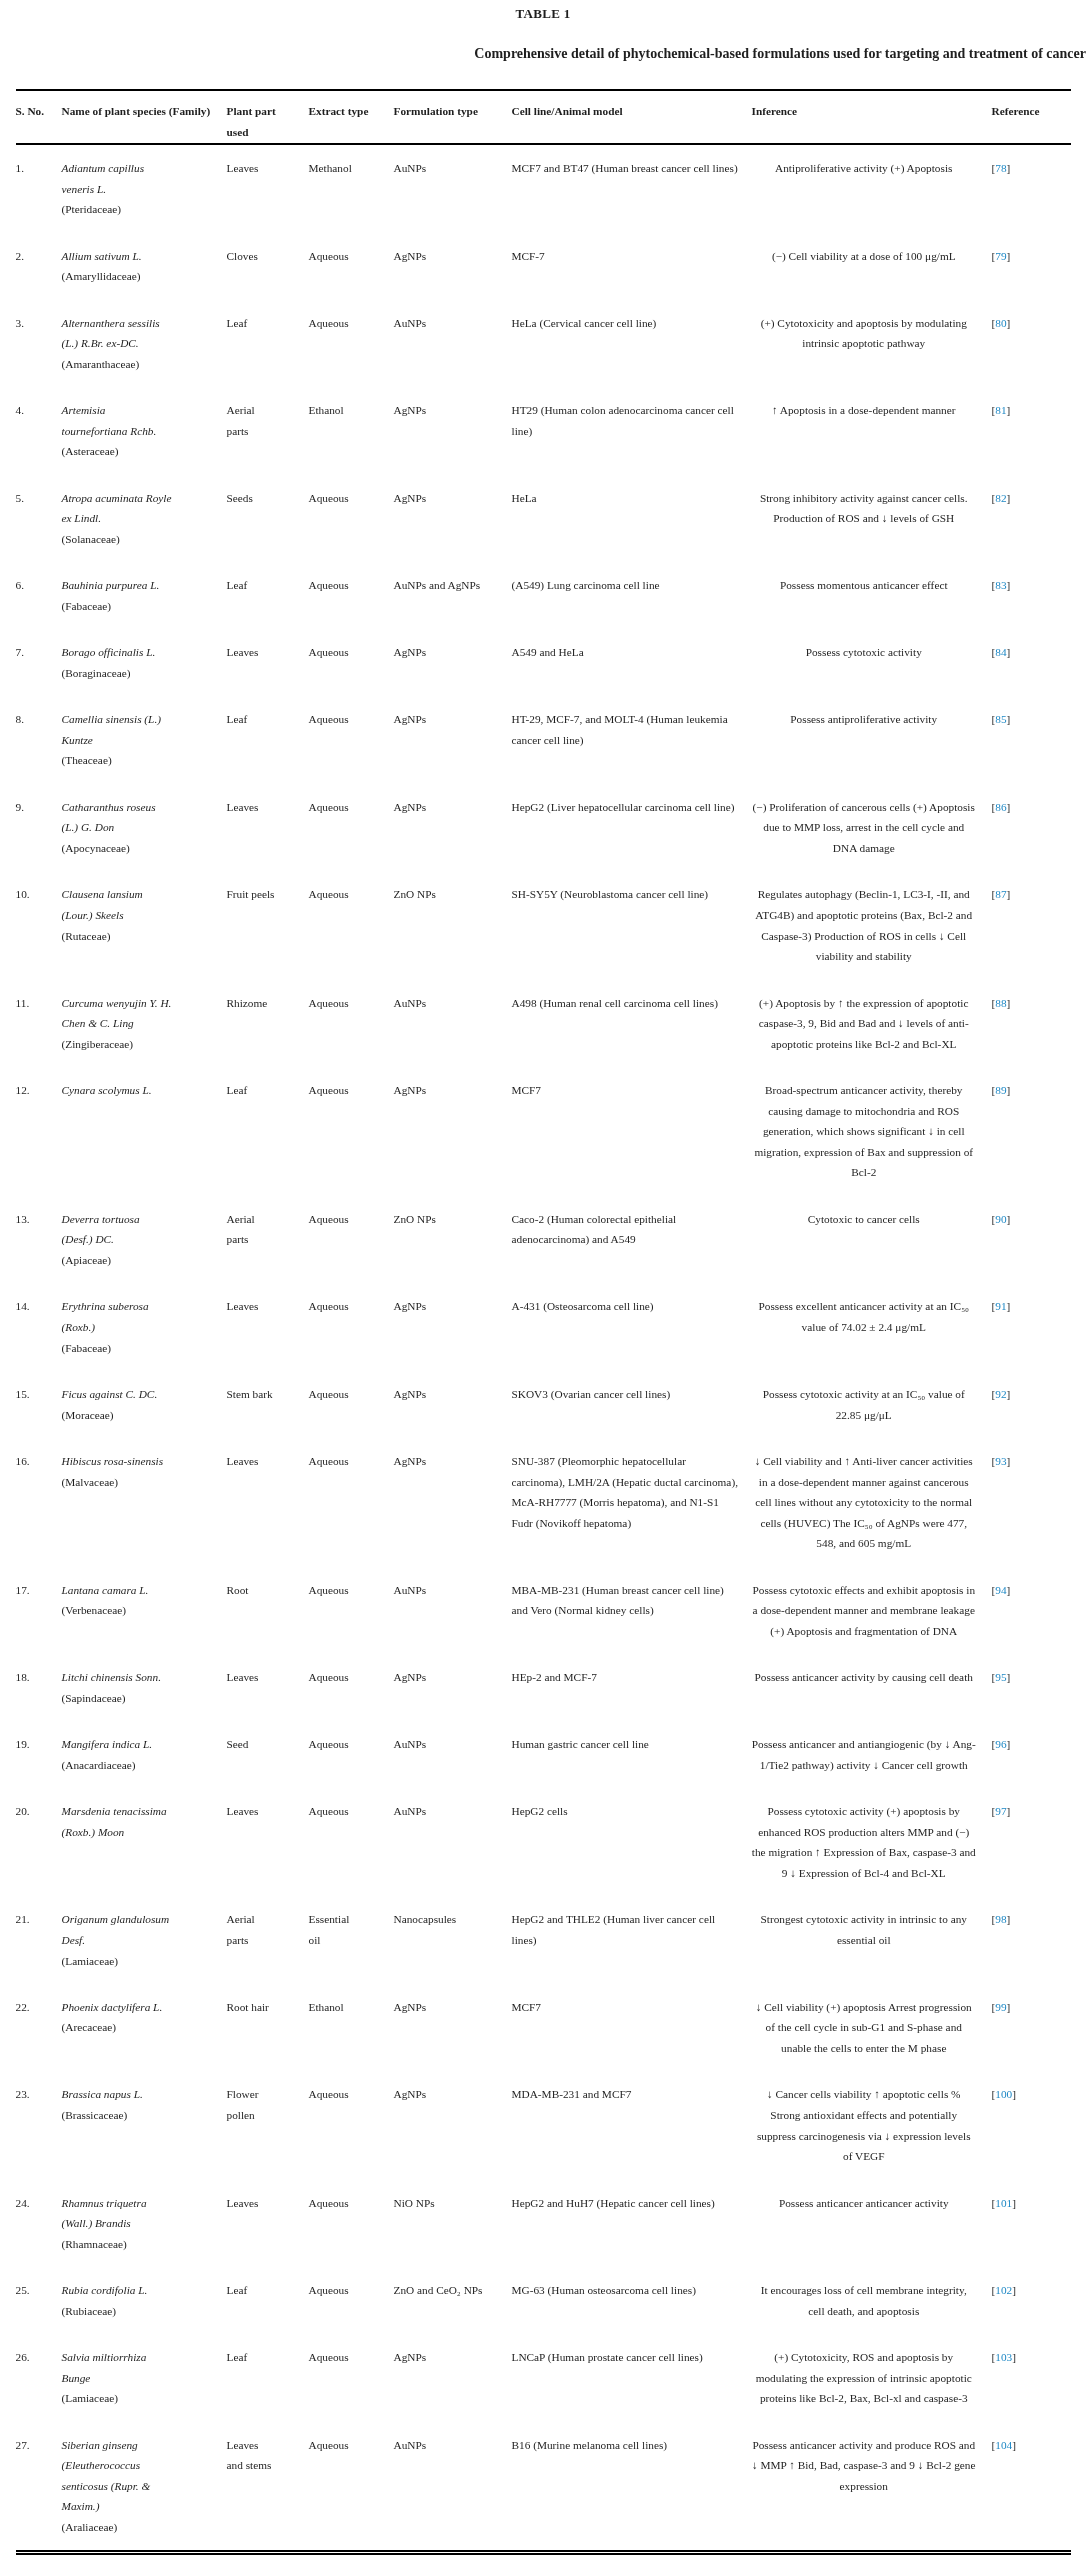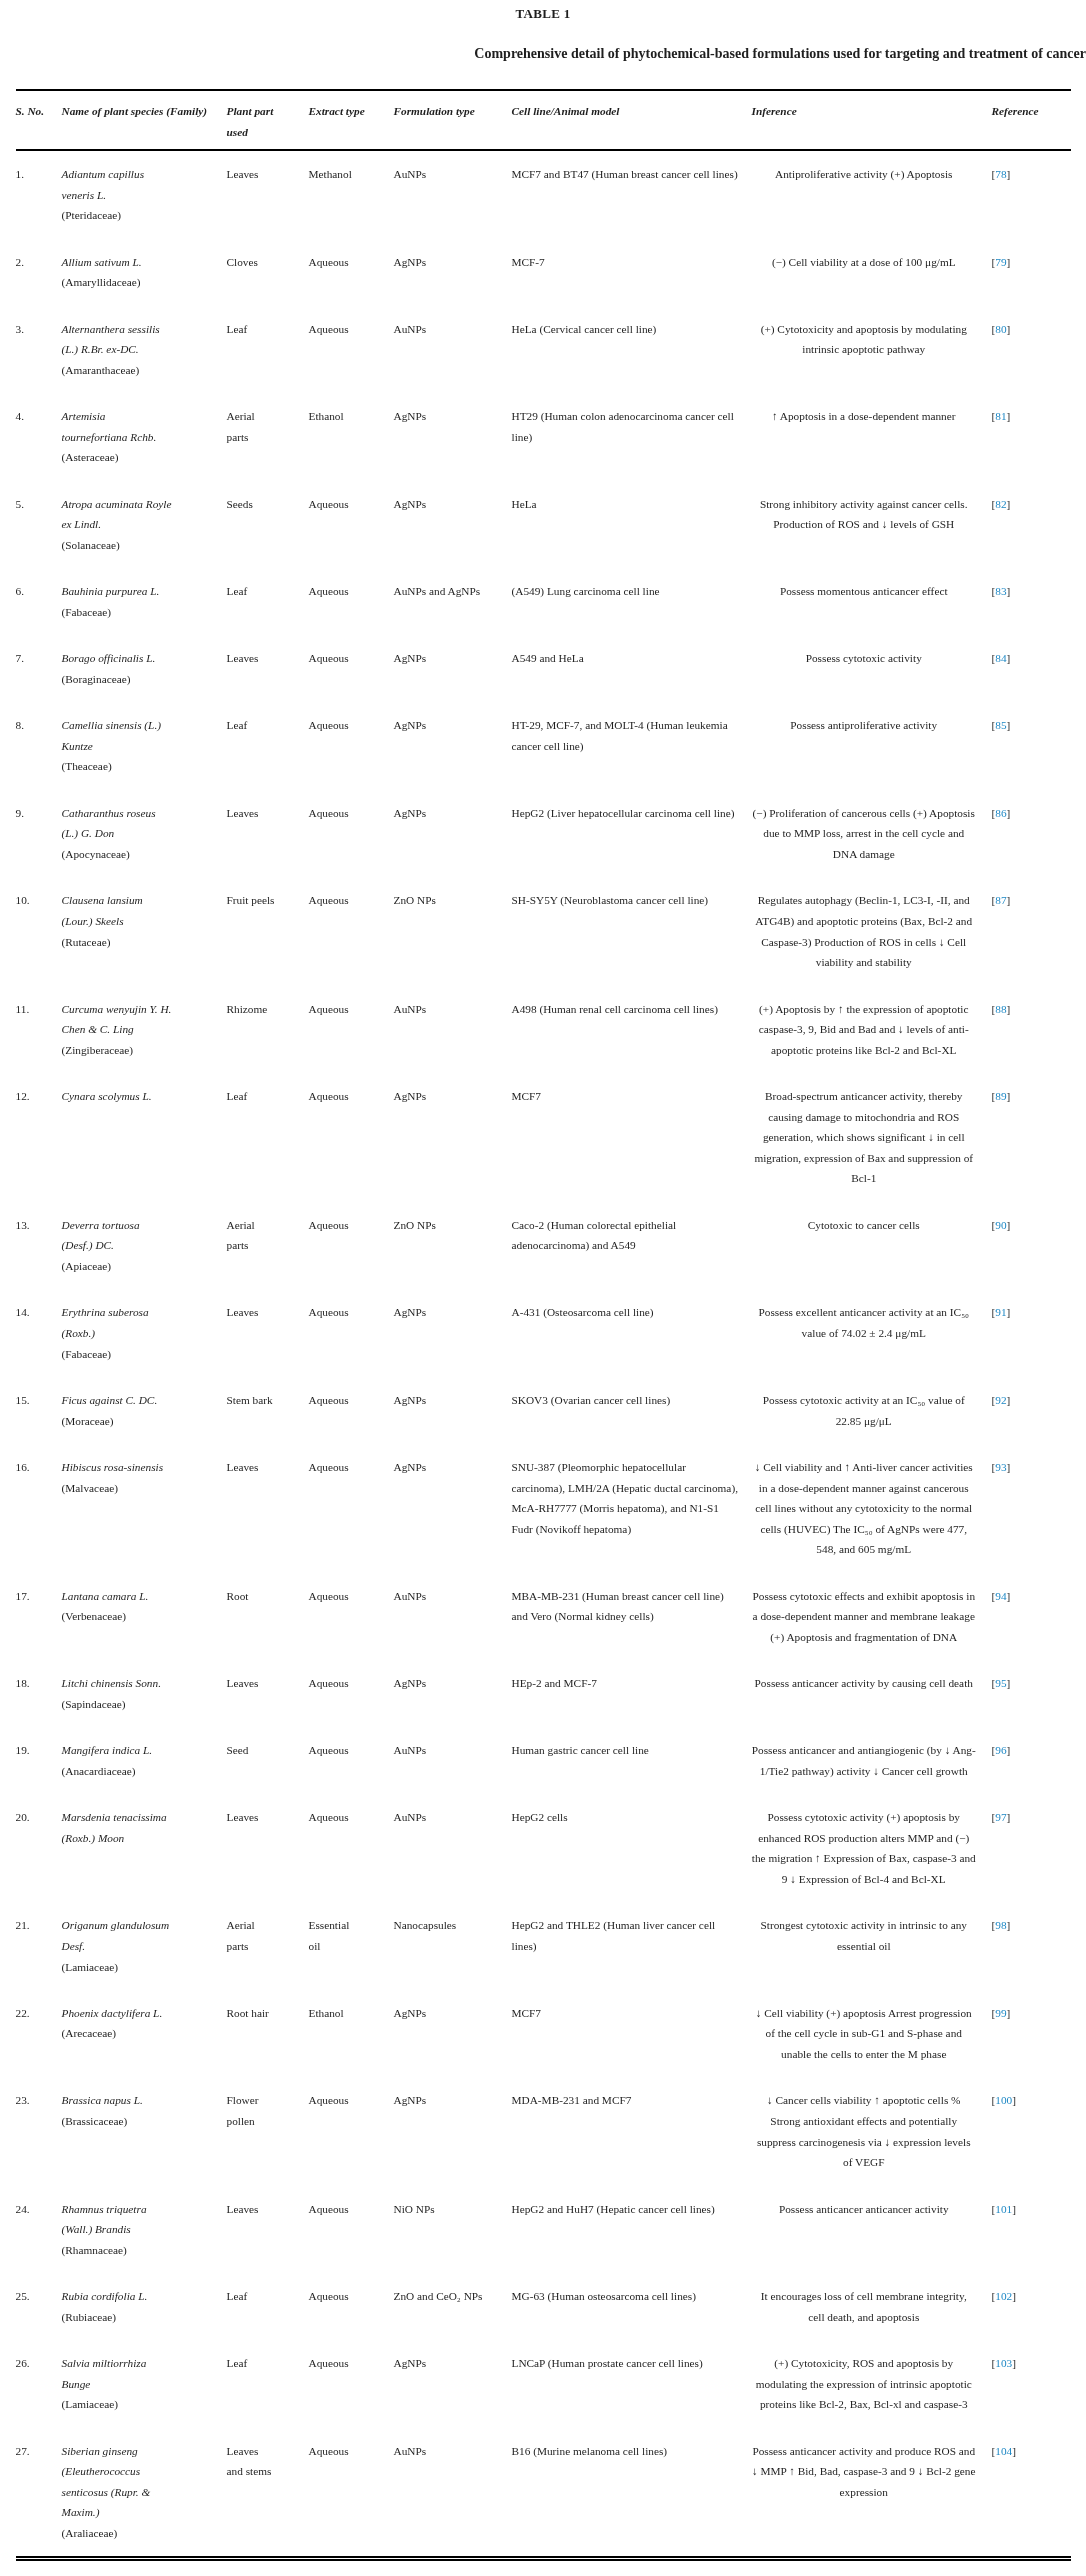--- a/index.html
+++ b/index.html
@@ -51,22 +51,21 @@
     font-size: 11.3px;
     line-height: 20.6px;
     font-weight: normal;
     box-sizing: border-box;
     padding: 13.4px 13px 8.2px 0;
   }
   thead th {
     border-bottom: 2.6px solid #000;
     font-weight: bold;
     padding-top: 10.3px;
-    padding-bottom: 6px;
-    font-style: italic;
+    padding-bottom: 0;
   }
   td.cell-name        { padding-right: 54px; }
   td.cell-part        { padding-right: 31px;  }
   td.cell-extract     { padding-right: 33px;  }
   td.cell-formulation { padding-right: 28px;  }
   td.cell-cellline    { padding-right: 13px;  }
   td.cell-inference   { padding-right: 15.5px; text-align: center;  }
   td.cell-reference   { padding-right: 0;     }
   .species { font-style: italic; }
   .family  { font-style: normal; }
@@ -215,21 +214,21 @@
           <td class="cell-inference">(+) Apoptosis by ↑ the expression of apoptotic caspase-3, 9, Bid and Bad and ↓ levels of anti-apoptotic proteins like Bcl-2 and Bcl-XL</td>
           <td class="cell-reference"><span class="ref-bracket">[</span><span class="ref-num">88</span><span class="ref-bracket">]</span></td>
         </tr>
         <tr>
           <td class="cell-no">12.</td>
           <td class="cell-name"><span class="species">Cynara scolymus L.</span></td>
           <td class="cell-part">Leaf</td>
           <td class="cell-extract">Aqueous</td>
           <td class="cell-formulation">AgNPs</td>
           <td class="cell-cellline">MCF7</td>
-          <td class="cell-inference">Broad-spectrum anticancer activity, thereby causing damage to mitochondria and ROS generation, which shows significant ↓ in cell migration, expression of Bax and suppression of Bcl-1</td>
+          <td class="cell-inference">Broad-spectrum anticancer activity, thereby causing damage to mitochondria and ROS generation, which shows significant ↓ in cell migration, expression of Bax and suppression of Bcl-2</td>
           <td class="cell-reference"><span class="ref-bracket">[</span><span class="ref-num">89</span><span class="ref-bracket">]</span></td>
         </tr>
         <tr>
           <td class="cell-no">13.</td>
           <td class="cell-name"><span class="species">Deverra tortuosa (Desf.) DC.</span><div class="family">(Apiaceae)</div></td>
           <td class="cell-part">Aerial parts</td>
           <td class="cell-extract">Aqueous</td>
           <td class="cell-formulation">ZnO NPs</td>
           <td class="cell-cellline">Caco-2 (Human colorectal epithelial adenocarcinoma) and A549</td>
           <td class="cell-inference">Cytotoxic to cancer cells</td>

